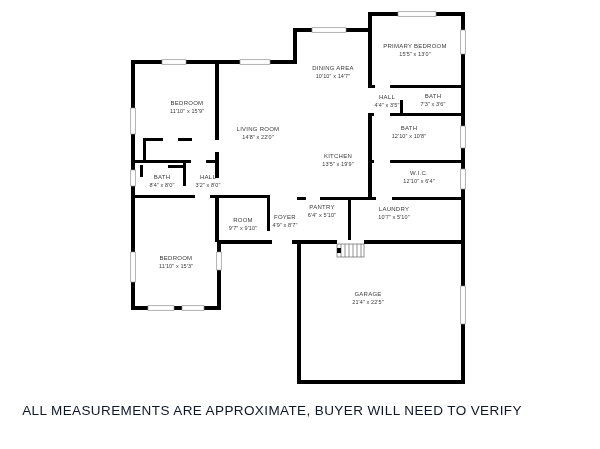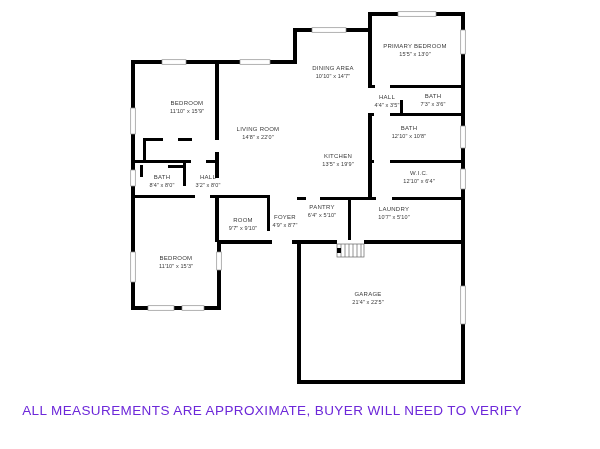--- a/index.html
+++ b/index.html
@@ -9,21 +9,21 @@
   }
   .plan-svg{position:absolute;left:0;top:0;width:600px;height:449px;}
   .room-label{
     position:absolute;transform:translate(-50%,-50%);
     text-align:center;white-space:nowrap;color:#3a3a3a;line-height:1.25;
   }
   .room-name{font-size:6px;letter-spacing:.25px;}
   .room-dims{font-size:5.5px;letter-spacing:.1px;}
   .disclaimer{
     position:absolute;left:0;top:403px;width:544px;text-align:center;
-    font-size:13.5px;color:#6d28d9;letter-spacing:.4px;
+    font-size:13.5px;color:#0f172a;letter-spacing:.4px;
   }
 </style>
 </head>
 <body>
 
 <div class="canvas">
 
   <svg class="plan-svg" viewBox="0 0 600 449">
 
     <g fill="#000000">

